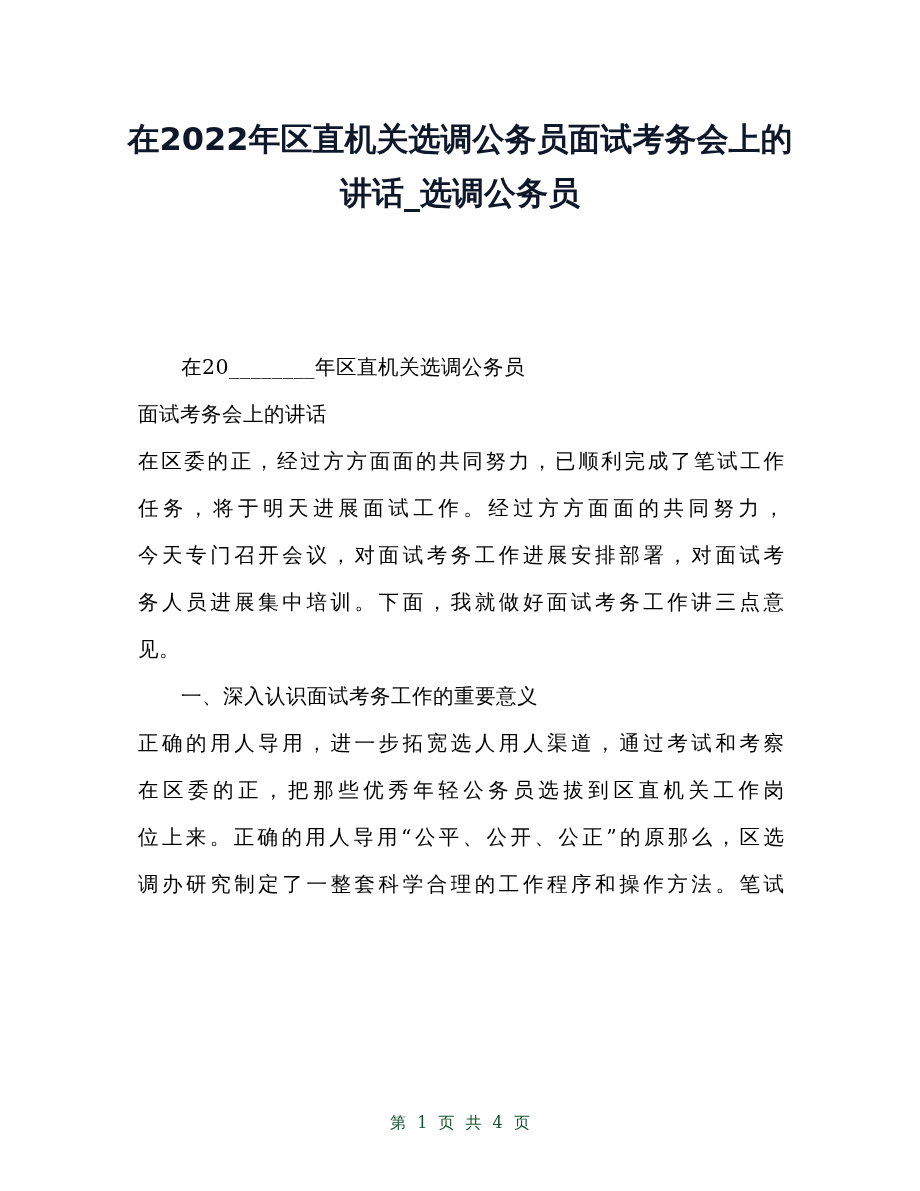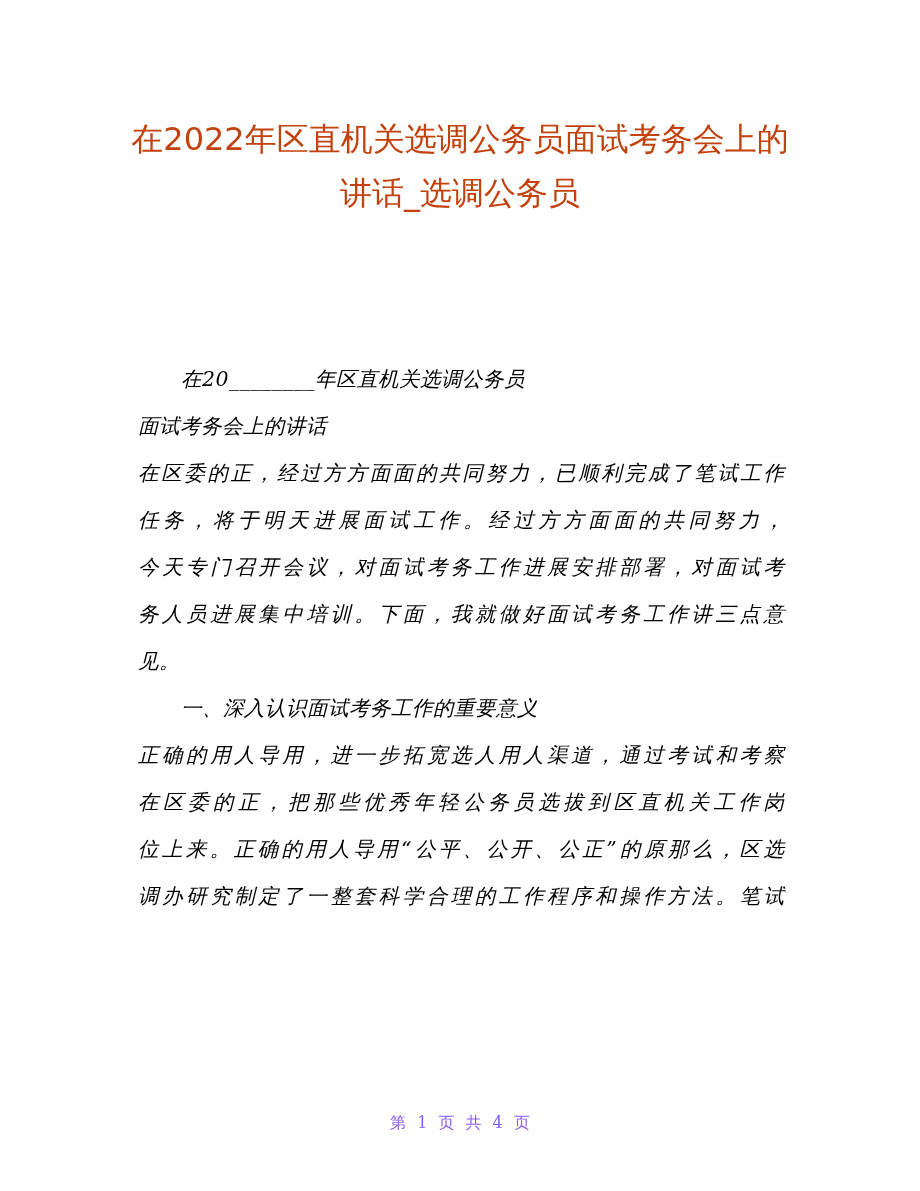--- a/index.html
+++ b/index.html
@@ -1,27 +1,27 @@
 <!DOCTYPE html>
 <html><head>
 <meta charset="utf-8">
 <style>
   html, body { margin: 0; padding: 0; background: #ffffff; }
   body { width: 920px; height: 1191px; position: relative; overflow: hidden;
          font-family: "DejaVu Serif", "Liberation Serif", serif; color: #000; }
   .title { position: absolute; left: 0; width: 920px; text-align: center;
-           color: #c2410c; font-family: "DejaVu Sans", "Liberation Sans", sans-serif;
-           font-weight: normal; font-size: 32px; line-height: 54px; top: 112px; }
-  .body { position: absolute; left: 138px; width: 646px; top: 356px; font-style: italic; }
+           color: #0f172a; font-family: "DejaVu Sans", "Liberation Sans", sans-serif;
+           font-weight: bold; font-size: 32px; line-height: 54px; top: 112px; }
+  .body { position: absolute; left: 138px; width: 646px; top: 344px; }
   .line { height: 47px; line-height: 47px; font-size: 20.5px; white-space: nowrap;
           letter-spacing: 0.5px; }
   .just { text-align-last: justify; text-align: justify; white-space: normal; letter-spacing: 0; }
   .indent { padding-left: 43px; }
   .footer { position: absolute; left: 0; width: 920px; top: 1113px; text-align: center;
-            color: #8b5cf6; font-size: 16px; word-spacing: 6px; }
+            color: #14532d; font-size: 16px; word-spacing: 6px; }
 </style>
 </head>
 <body>
 
 <div class="title">
   <div>在2022年区直机关选调公务员面试考务会上的</div>
   <div>讲话_选调公务员</div>
 </div>
 
 <div class="body">

